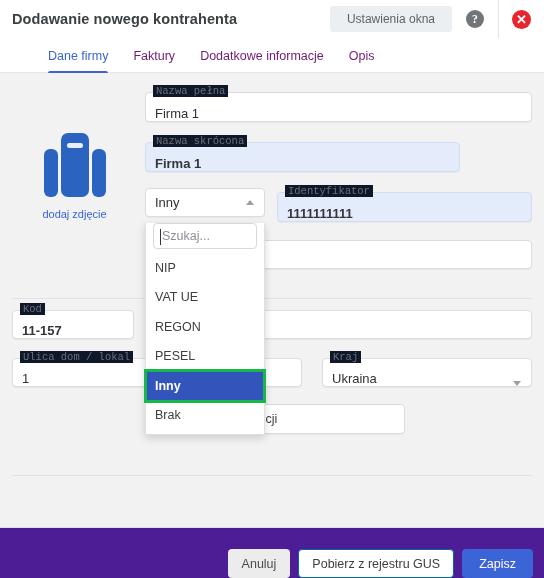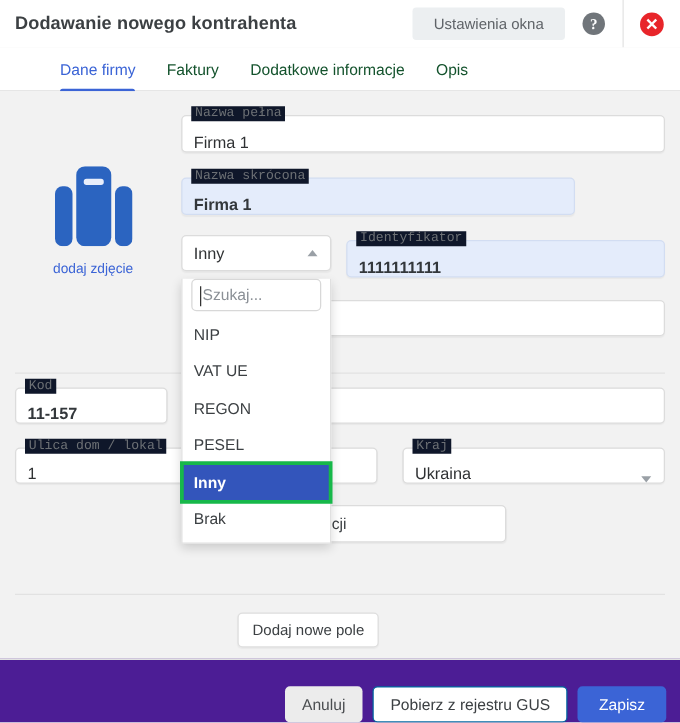--- a/index.html
+++ b/index.html
@@ -43,21 +43,21 @@
     line-height: 1;
   }
 
   
   .tabbar {
     position: absolute; left: 0; top: 38px; width: 544px; height: 35px;
     background: #ffffff; display: flex; align-items: flex-end;
     border-bottom: 1px solid #e6e6e6;
   }
   .tab {
-    font-size: 12.5px; color: #14532d; padding: 0 0 9px 0;
+    font-size: 12.5px; color: #701a75; padding: 0 0 9px 0;
     margin-left: 12px; cursor: pointer; position: relative; white-space: nowrap;
   }
   .tab + .tab { margin-left: 25px; }
   .tab.active { color: #3b64d6; margin-left: 48px; }
   .tab.active::after {
     content: ""; position: absolute; left: 0; right: 0; bottom: -1px;
     height: 2.5px; background: #3b64d6; border-radius: 2px 2px 0 0;
   }
 
   
@@ -257,21 +257,20 @@
         <div class="caret"></div>
       </div>
     </div>
 
     <div class="ghost-btn" style="left:145px; top:331px; width:260px; height:30px;">
       <span>Adres korespondencji</span>
     </div>
 
     <div class="divider" style="left:12px; top:402px; width:520px;"></div>
 
-    <button class="center-btn" style="left:190px; top:417px;">Dodaj nowe pole</button>
 
     <div class="dd-wrap">
       <div class="dd-toggle">
         <div class="val">Inny</div>
         <div class="caret up"></div>
       </div>
       <div class="dd-panel">
         <div class="dd-search">
           <div class="ph">Szukaj...</div>
         </div>

